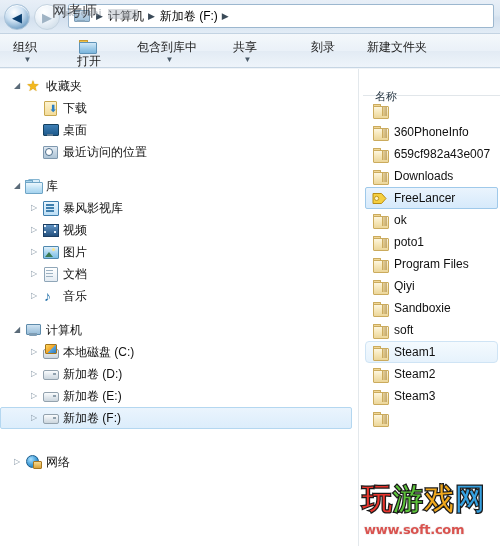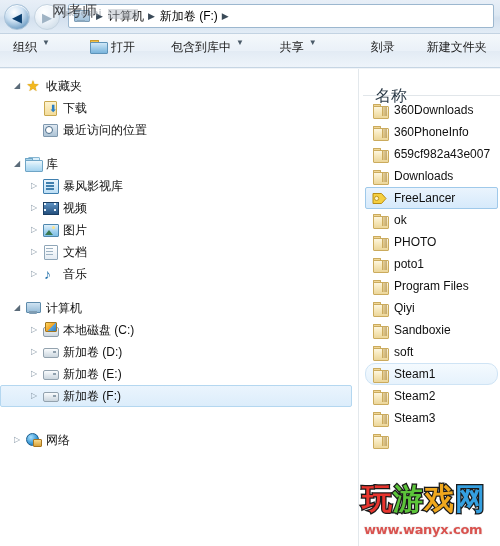--- a/index.html
+++ b/index.html
@@ -118,25 +118,26 @@
 
   
   .toolbar {
     position:absolute; left:0; top:34px; width:500px; height:34px;
     background: linear-gradient(to bottom, #f4f8fb 0%, #eaf1f8 50%, #e2ebf4 51%, #eef4fa 100%);
     border-bottom: 1px solid #c6d5e3;
     box-sizing:border-box;
     display:flex; align-items:center;
   }
   .tb-item {
-    display:flex; height:24px;
+    display:flex; align-items:center; height:24px;
     padding: 0 6px; margin-left: 6px;
     font-size: 12px; color:#1c1c1c; white-space:nowrap;
     border:1px solid transparent; border-radius:2px;
     cursor: default;
+    flex-direction: column;
   }
   .tb-item .caret {
     margin-left:5px; font-size:8px; color:#4a5a68; line-height:1;
   }
   .tb-folder-ico {
     width:17px; height:14px; position:relative; margin-right:4px; flex:0 0 auto;
   }
   .tb-folder-ico .tab {
     position:absolute; left:0; top:1px; width:7px; height:3px;
     background:#f0c24b; border:1px solid #c99a2c; border-bottom:none; border-radius:1px 1px 0 0;
@@ -330,40 +331,40 @@
   }
 
   
   .colhdr {
     height: 26px;
     border-bottom: 1px solid #e1e6ea;
     display:flex; align-items:center;
     padding-left: 12px;
     background:#fff;
   }
-  .colhdr .t { font-size:16px; color:#2b3a47;margin-top:29px; }
+  .colhdr .t { font-size:11px; color:#2b3a47;margin-top:29px; }
   .flist { padding-top: 3px; }
   .frow {
     display:flex; align-items:center;
     height: 22px;
     margin: 0 2px;
     padding-left: 6px;
     border: 1px solid transparent;
     box-sizing: border-box;
     white-space:nowrap;
   }
   .frow.sel {
     background: linear-gradient(to bottom,#eaf4fd 0%, #d6eafb 100%);
     border-color:#9fc9ea;
     border-radius:2px;
   }
   .frow.hover {
     background: linear-gradient(to bottom,#f4fafe 0%, #e6f2fc 100%);
     border-color:#cfe4f5;
-    border-radius:10px;
+    border-radius:4px;
   }
   .frow .fname { font-size:12px; color:#101010; margin-left:5px; }
 
   .fico { width:17px; height:15px; position:relative; flex:0 0 auto; }
   .fico .tab {
     position:absolute; left:1px; top:1px; width:6px; height:3px;
     background:#f2d795; border:1px solid #cbab5d; border-bottom:none; border-radius:1px 1px 0 0;
   }
   .fico .bd {
     position:absolute; left:1px; top:3px; width:14px; height:11px;
@@ -382,21 +383,21 @@
 
   
   .wm-bottom {
     position:absolute; right: 2px; bottom: 2px;
     width: 140px; height: 62px;
     pointer-events:none;
   }
   .wm-cn {
     position:absolute; left: 4px; top: 2px;
     font-family: "DejaVu Sans", sans-serif;
-    font-size: 30px; font-weight: bold;
+    font-size: 30px; font-weight: normal;
     letter-spacing: 1px;
     line-height: 1;
     white-space:nowrap;
     -webkit-text-stroke: 2.5px #1a1a1a;
     paint-order: stroke fill;
   }
   .wm-cn .c1 { color:#e8352e; }
   .wm-cn .c2 { color:#5cc43a; }
   .wm-cn .c3 { color:#f0a81e; }
   .wm-cn .c4 { color:#35a0e0; }
@@ -484,20 +485,28 @@
       <div class="trow indent-1">
         <span class="exp"></span>
         <span class="ico ico-dl">
             <span class="pg"></span>
             <span class="ar">⬇</span>
           </span>
         <span class="lbl">下载</span>
       </div>
       <div class="trow indent-1">
         <span class="exp"></span>
+        <span class="ico ico-desk">
+            <span class="scr"></span>
+            <span class="st"></span>
+          </span>
+        <span class="lbl">桌面</span>
+      </div>
+      <div class="trow indent-1">
+        <span class="exp"></span>
         <span class="ico ico-rec">
             <span class="bx"></span>
             <span class="cl"></span>
           </span>
         <span class="lbl">最近访问的位置</span>
       </div>
 
       <div class="gap"></div>
 
       <div class="trow indent-0">
@@ -621,21 +630,20 @@
       <span class="t">名称</span>
     </div>
     <div class="flist">
 
       <div class="frow">
         <span class="fico">
             <span class="tab"></span>
             <span class="bd"></span>
             <span class="sp"></span>
           </span>
-        <span class="fname">360Downloads</span>
       </div>
       <div class="frow">
         <span class="fico">
             <span class="tab"></span>
             <span class="bd"></span>
             <span class="sp"></span>
           </span>
         <span class="fname">360PhoneInfo</span>
       </div>
       <div class="frow">
@@ -670,28 +678,20 @@
             <span class="sp"></span>
           </span>
         <span class="fname">ok</span>
       </div>
       <div class="frow">
         <span class="fico">
             <span class="tab"></span>
             <span class="bd"></span>
             <span class="sp"></span>
           </span>
-        <span class="fname">PHOTO</span>
-      </div>
-      <div class="frow">
-        <span class="fico">
-            <span class="tab"></span>
-            <span class="bd"></span>
-            <span class="sp"></span>
-          </span>
         <span class="fname">poto1</span>
       </div>
       <div class="frow">
         <span class="fico">
             <span class="tab"></span>
             <span class="bd"></span>
             <span class="sp"></span>
           </span>
         <span class="fname">Program Files</span>
       </div>
@@ -752,16 +752,16 @@
         <span class="fname"></span>
       </div>
 
     </div>
   </div>
 
   <div class="wm-bottom">
     <div class="wm-cn">
       <span class="c1">玩</span><span class="c2">游</span><span class="c3">戏</span><span class="c4">网</span>
     </div>
-    <div class="wm-url">www.wanyx.com</div>
+    <div class="wm-url">www.soft.com</div>
   </div>
 
 </div>
 
 </body></html>

